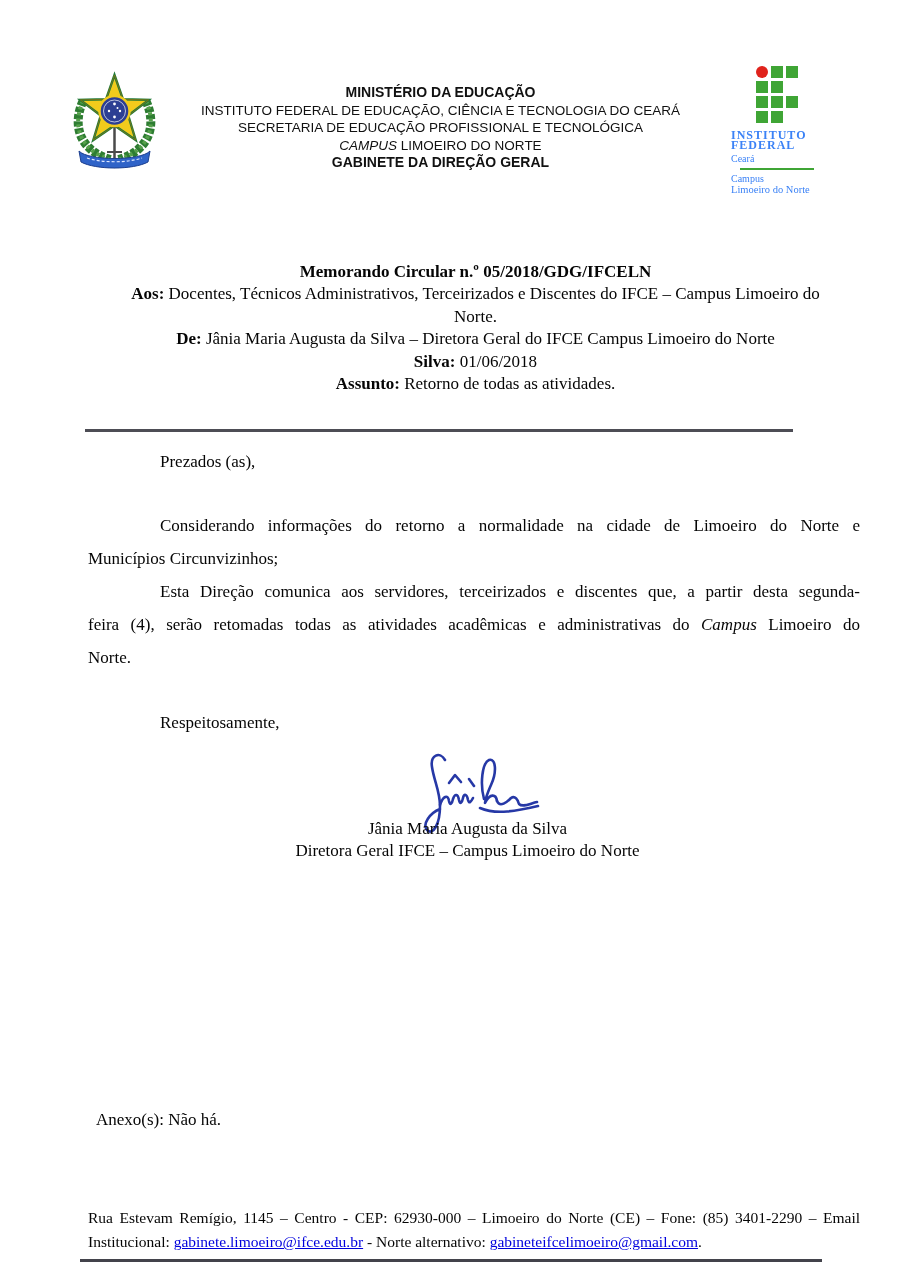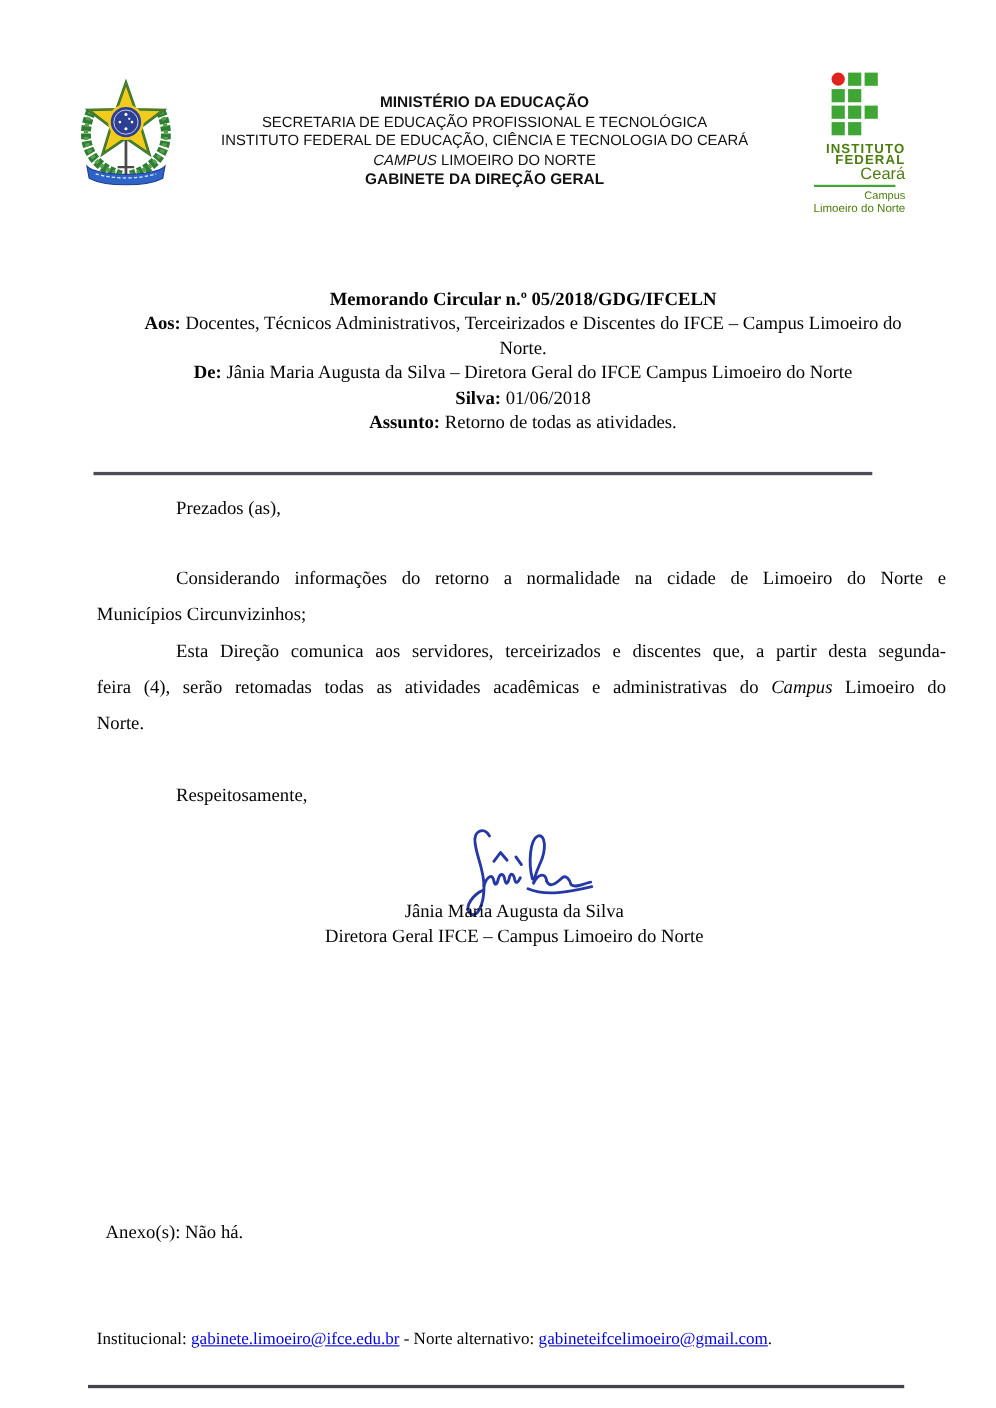--- a/index.html
+++ b/index.html
@@ -7,30 +7,30 @@
   .page{position:relative;width:895px;height:1280px;background:#ffffff;overflow:hidden;
         font-family:"Liberation Serif",serif;color:#050505;}
 
   
   .coat{position:absolute;left:66px;top:63px;width:97px;height:110px;}
   .hdrtext{position:absolute;left:163px;top:84px;width:555px;text-align:center;
            font-family:"Liberation Sans",sans-serif;font-size:13.5px;line-height:17.6px;color:#111;}
   .hdrtext .b{font-weight:bold;font-size:14px;}
   .hdrtext .it{font-style:italic;}
 
-  .ifce{position:absolute;left:731px;top:66px;width:92px;text-align:right;
-        font-family:Liberation Sans, sans-serif;color:#4d7c0f;}
+  .ifce{position:absolute;left:731px;top:66px;width:92px;text-align:left;
+        font-family:Liberation Serif, serif;color:#3b82f6;}
   .ifgrid{width:42px;margin:0 auto;display:grid;grid-template-columns:repeat(3,12px);
           grid-auto-rows:12px;gap:3px;}
   .ifgrid .sq{background:var(--if-green);}
   .ifgrid .dot{background:var(--if-red);border-radius:50%;}
   .ifgrid .empty{background:transparent;}
   .if-n1{margin-top:7px;font-weight:bold;font-size:12px;letter-spacing:1px;line-height:10px;}
   .if-n2{font-weight:bold;font-size:12px;letter-spacing:1px;line-height:11px;}
-  .if-st{font-size:15px;margin-top:2px;line-height:11px;}
+  .if-st{font-size:10px;margin-top:2px;line-height:11px;}
   .if-rule{height:2px;background:var(--if-green);width:74px;margin:4px auto 3px;}
   .if-c1{font-size:10px;line-height:11px;}
   .if-c2{font-size:10.5px;line-height:12px;}
 
   
   .meta{position:absolute;left:88px;top:261px;width:775px;font-size:17px;line-height:22.4px;}
   .meta .lbl{font-weight:bold;}
   .meta .ln{white-space:nowrap;text-align:center;}
 
   .divider{position:absolute;left:85px;top:429px;width:708px;height:2.5px;background:#4d4d55;}
@@ -78,22 +78,22 @@
       <circle cx="43" cy="46" r="1.2" fill="#fff"></circle>
     <circle cx="54" cy="46" r="1.2" fill="#fff"></circle>
       <circle cx="48.5" cy="52" r="1.4" fill="#fff"></circle>
     <circle cx="51.5" cy="43" r="1" fill="#fff"></circle>
     <path d="M13 86 C 22 96, 75 96, 84 86 L 82 97 C 67 105, 30 105, 15 97 Z" fill="#2f63c8" stroke="#1d3f8f" stroke-width="1"></path>
     <path d="M21 93 C 36 98, 61 98, 76 93" fill="none" stroke="#dfe8ff" stroke-width="1.2" stroke-dasharray="3 2"></path>
   </svg>
 
   <div class="hdrtext">
     <div class="b">MINISTÉRIO DA EDUCAÇÃO</div>
+    <div>INSTITUTO FEDERAL DE EDUCAÇÃO, CIÊNCIA E TECNOLOGIA DO CEARÁ</div>
     <div>SECRETARIA DE EDUCAÇÃO PROFISSIONAL E TECNOLÓGICA</div>
-    <div>INSTITUTO FEDERAL DE EDUCAÇÃO, CIÊNCIA E TECNOLOGIA DO CEARÁ</div>
     <div><span class="it">CAMPUS</span><span> LIMOEIRO DO NORTE</span></div>
     <div class="b">GABINETE DA DIREÇÃO GERAL</div>
   </div>
 
   <div class="ifce">
     <div class="ifgrid">
       <div class="dot"></div>
         <div class="sq"></div>
         <div class="sq"></div>
       <div class="sq"></div>
@@ -152,18 +152,19 @@
   </svg>
 
   <div class="sigblock">
     <div>Jânia Maria Augusta da Silva</div>
     <div>Diretora Geral IFCE – Campus Limoeiro do Norte</div>
   </div>
 
   <div class="anexo">Anexo(s): Não há.</div>
 
   <div class="footer">
+    <div class="jline">Rua Estevam Remígio, 1145 – Centro - CEP: 62930-000 – Limoeiro do Norte (CE) – Fone: (85) 3401-2290 – Email</div>
     <div class="lastline"><span>Institucional: </span><a class="link">gabinete.limoeiro@ifce.edu.br</a><span> - Norte alternativo: </span><a class="link">gabineteifcelimoeiro@gmail.com</a><span>.</span></div>
   </div>
 
   <div class="footrule"></div>
 
 </div>
 
 </body></html>

